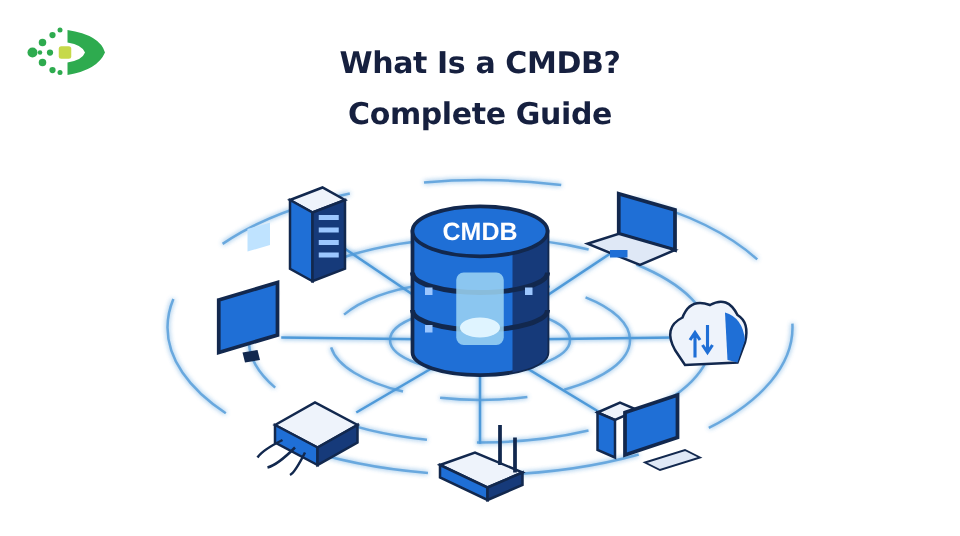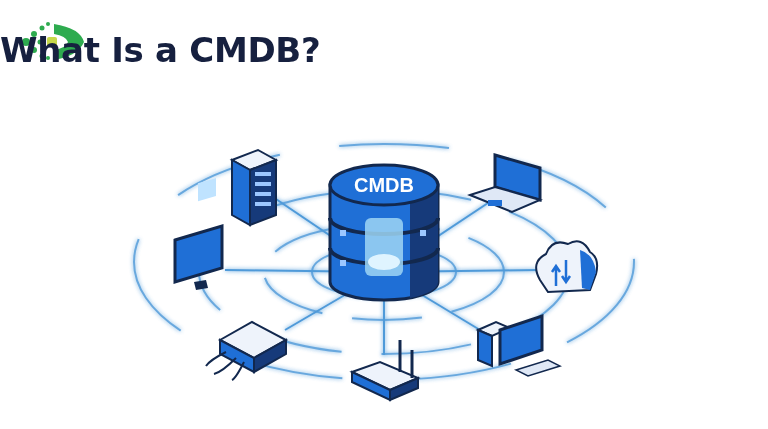--- a/index.html
+++ b/index.html
@@ -1,18 +1,18 @@
 <!DOCTYPE html>
 <html><head>
 <meta charset="utf-8">
 <style>
   html, body { margin:0; padding:0; background:#ffffff; }
   body { width:768px; height:429px; overflow:hidden; position:relative; font-family:"DejaVu Sans", sans-serif; }
   .logo { position:absolute; left:18px; top:18px; width:70px; height:46px; }
-  .title { position:absolute; left:0; right:0; top:30px; color:#16203f; font-weight:bold; font-size:34px; line-height:41px; letter-spacing:-0.3px; }
+  .title { position:absolute; left:0; right:0; top:30px; text-align:center; color:#16203f; font-weight:bold; font-size:24px; line-height:41px; letter-spacing:-0.3px; }
   .title div { margin:0; }
   .scene { position:absolute; left:0; top:0; width:768px; height:429px; }
 </style>
 </head>
 <body>
 
 <svg class="scene" viewBox="0 0 768 429" xmlns="http://www.w3.org/2000/svg">
   <defs>
     <filter id="glow" x="-20%" y="-20%" width="140%" height="140%">
       <feGaussianBlur stdDeviation="2" result="b"></feGaussianBlur>
@@ -119,13 +119,14 @@
       <circle cx="24" cy="38" r="2.5"></circle>
       <circle cx="22" cy="24" r="2.5"></circle>
     <circle cx="30" cy="6" r="2"></circle>
       <circle cx="30" cy="40" r="2"></circle>
       <circle cx="14" cy="24" r="1.8"></circle>
   </g>
 </svg>
 
 <div class="title">
   <div>What Is a CMDB?</div>
+  <div>Complete Guide</div>
 </div>
 
 </body></html>

